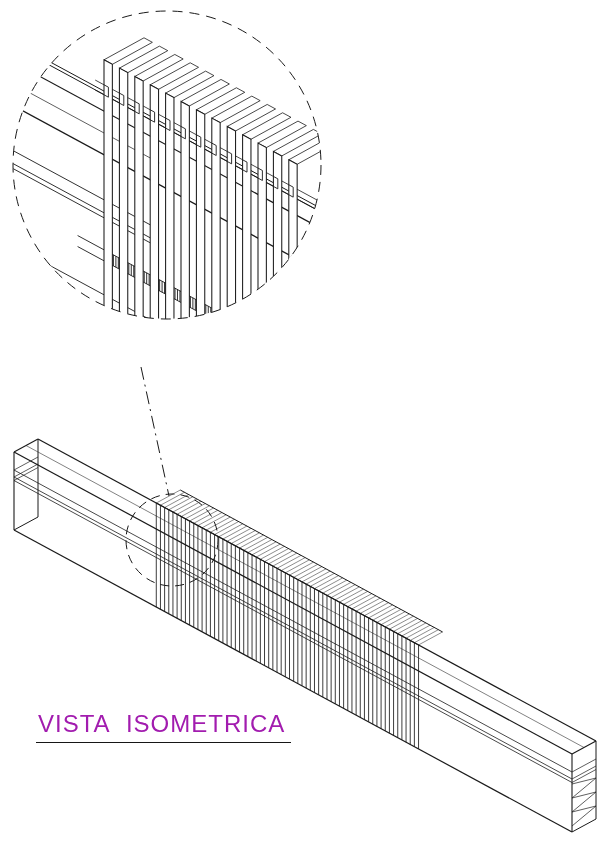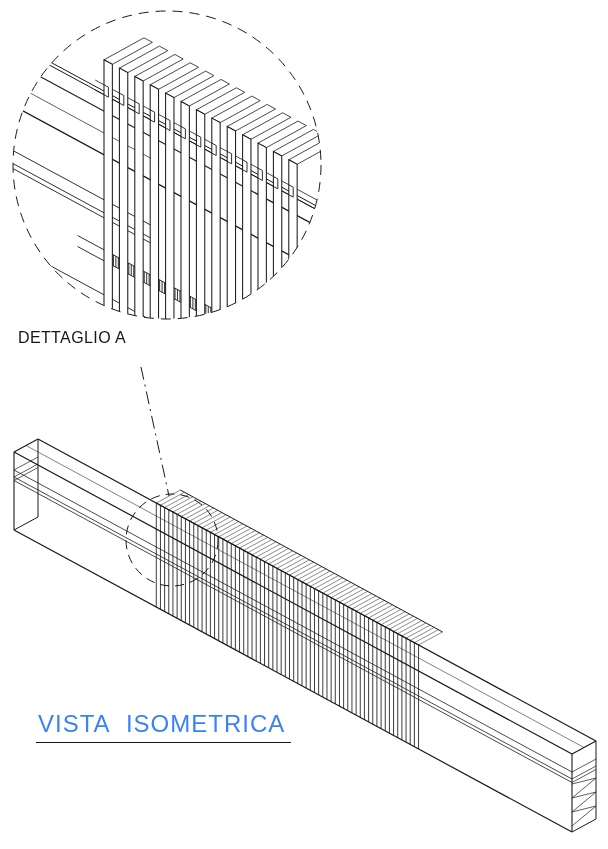--- a/index.html
+++ b/index.html
@@ -21,21 +21,21 @@
     letter-spacing:0.4px;
     color:#161616;
   }
   .view-title{
     position:absolute;
     left:36px;top:710px;
     display:inline-block;
     font-size:24px;
     letter-spacing:1px;
     word-spacing:9px;
-    color:#3b82f6;
+    color:#a21caf;
     border-bottom:1.7px solid #161616;
     padding:0 6px 4px 2px;
   }
 </style>
 </head>
 <body>
 
 <div class="sheet">
 
   <svg id="art" width="608" height="849" viewBox="0 0 608 849">
@@ -319,17 +319,16 @@
         <line x1="414.39" y1="642.70" x2="414.39" y2="746.70" stroke="#1a1a1a" stroke-width="0.85"></line>
         <line x1="414.39" y1="642.70" x2="438.39" y2="629.70" stroke="#1a1a1a" stroke-width="0.5"></line>
         <line x1="418.55" y1="644.95" x2="418.55" y2="748.95" stroke="#1a1a1a" stroke-width="0.85"></line>
         <line x1="418.55" y1="644.95" x2="442.55" y2="631.95" stroke="#1a1a1a" stroke-width="0.5"></line>
       </g>
 
     <circle cx="172" cy="540" r="46" fill="none" stroke="#1a1a1a" stroke-width="1" stroke-dasharray="9 6"></circle>
   </svg>
 
   <div class="callout-label">
-    <div>DETTAGLIO A</div>
   </div>
 
   <div class="view-title">VISTA ISOMETRICA</div>
 </div>
 
 </body></html>

